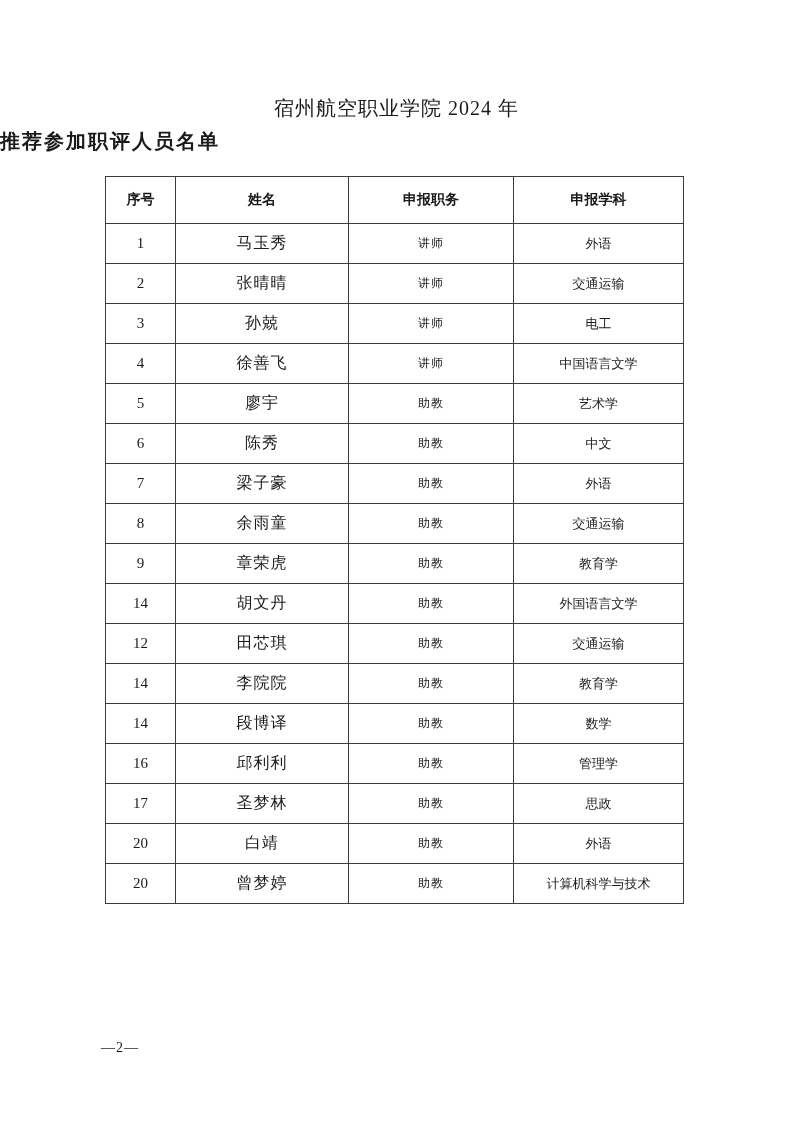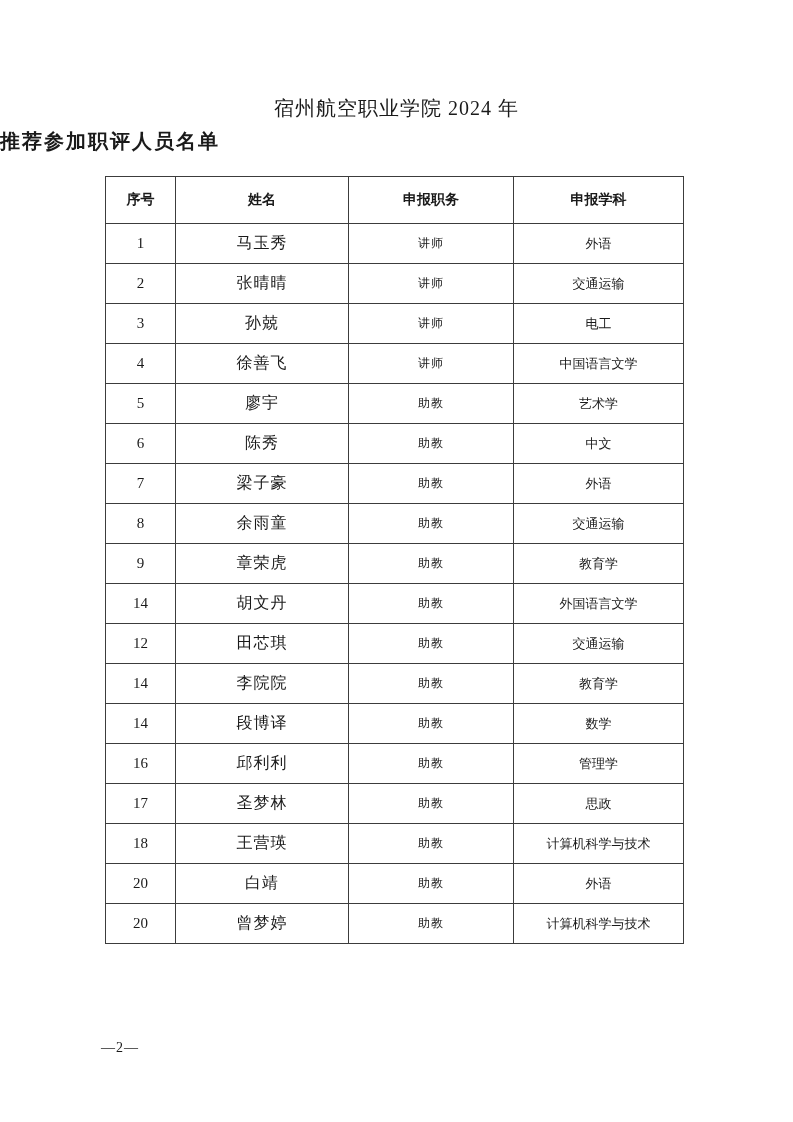--- a/index.html
+++ b/index.html
@@ -189,26 +189,20 @@
     <td class="c-disc">管理学</td>
   </tr>
 
   <tr>
     <td class="c-no">17</td>
     <td class="c-name">圣梦林</td>
     <td class="c-pos">助教</td>
     <td class="c-disc">思政</td>
   </tr>
 
-  <tr>
-    <td class="c-no">18</td>
-    <td class="c-name">王营瑛</td>
-    <td class="c-pos">助教</td>
-    <td class="c-disc">计算机科学与技术</td>
-  </tr>
 
   <tr>
     <td class="c-no">20</td>
     <td class="c-name">白靖</td>
     <td class="c-pos">助教</td>
     <td class="c-disc">外语</td>
   </tr>
 
   <tr>
     <td class="c-no">20</td>

